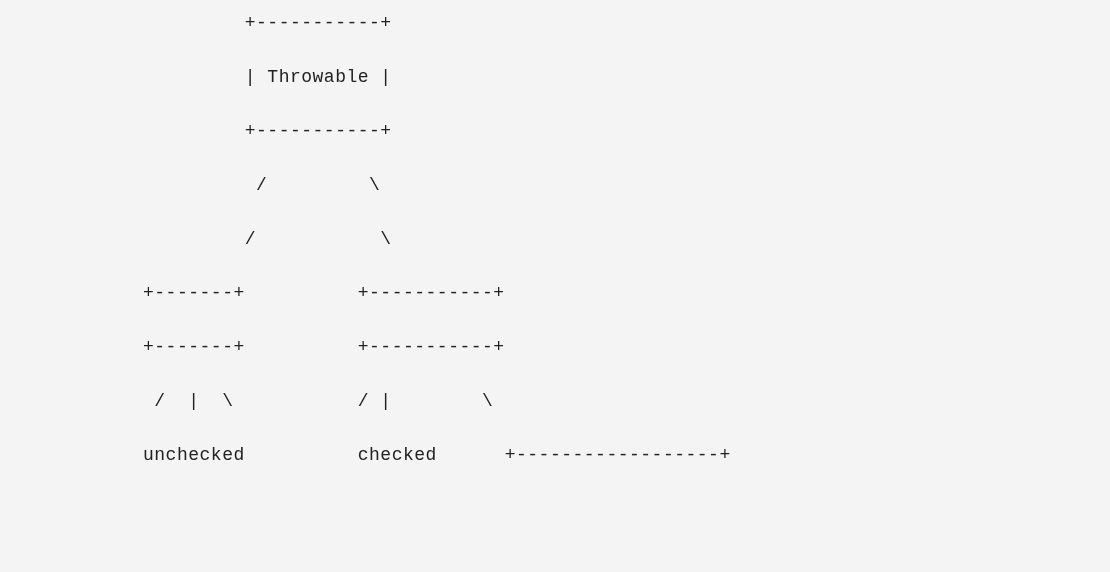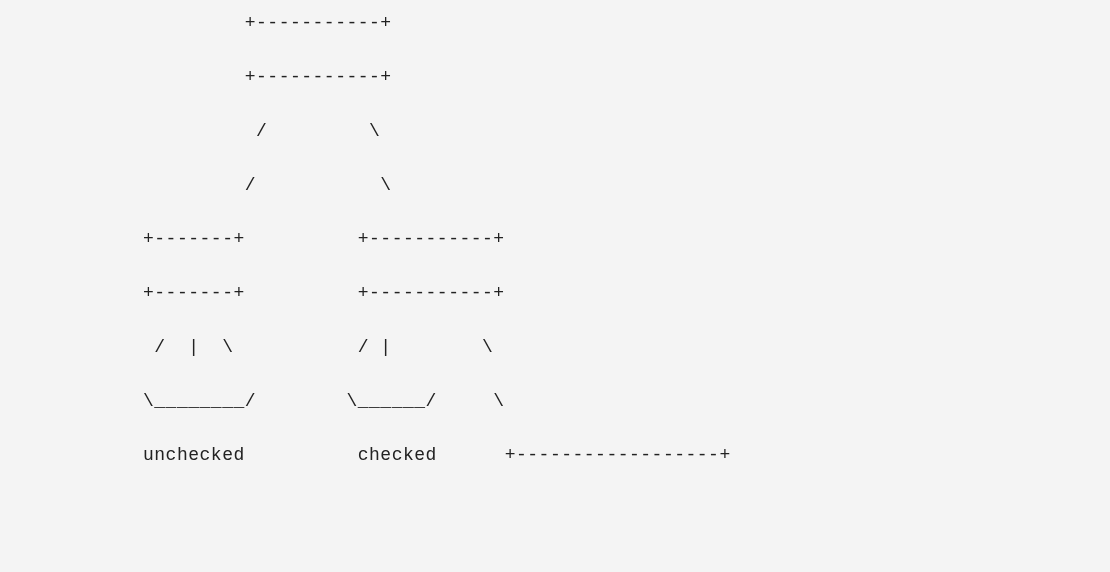--- a/index.html
+++ b/index.html
@@ -24,25 +24,25 @@
       letter-spacing: 0.5px;
     }
     .line {
       display: block;
     }
   </style>
 </head>
 <body>
 
 <pre><span class="line">                   +-----------+</span>
+<span class="line">                   | Throwable |</span>
 <span class="line">                   +-----------+</span>
 <span class="line">                    /         \</span>
 <span class="line">                   /           \</span>
 <span class="line">          +-------+          +-----------+</span>
 <span class="line">          +-------+          +-----------+</span>
 <span class="line">           /  |  \           / |        \</span>
-<span class="line">          \________/        \______/     \</span>
 <span class="line">          unchecked          checked      +------------------+</span>
 
 
 
 
 </pre>
 
 </body></html>

